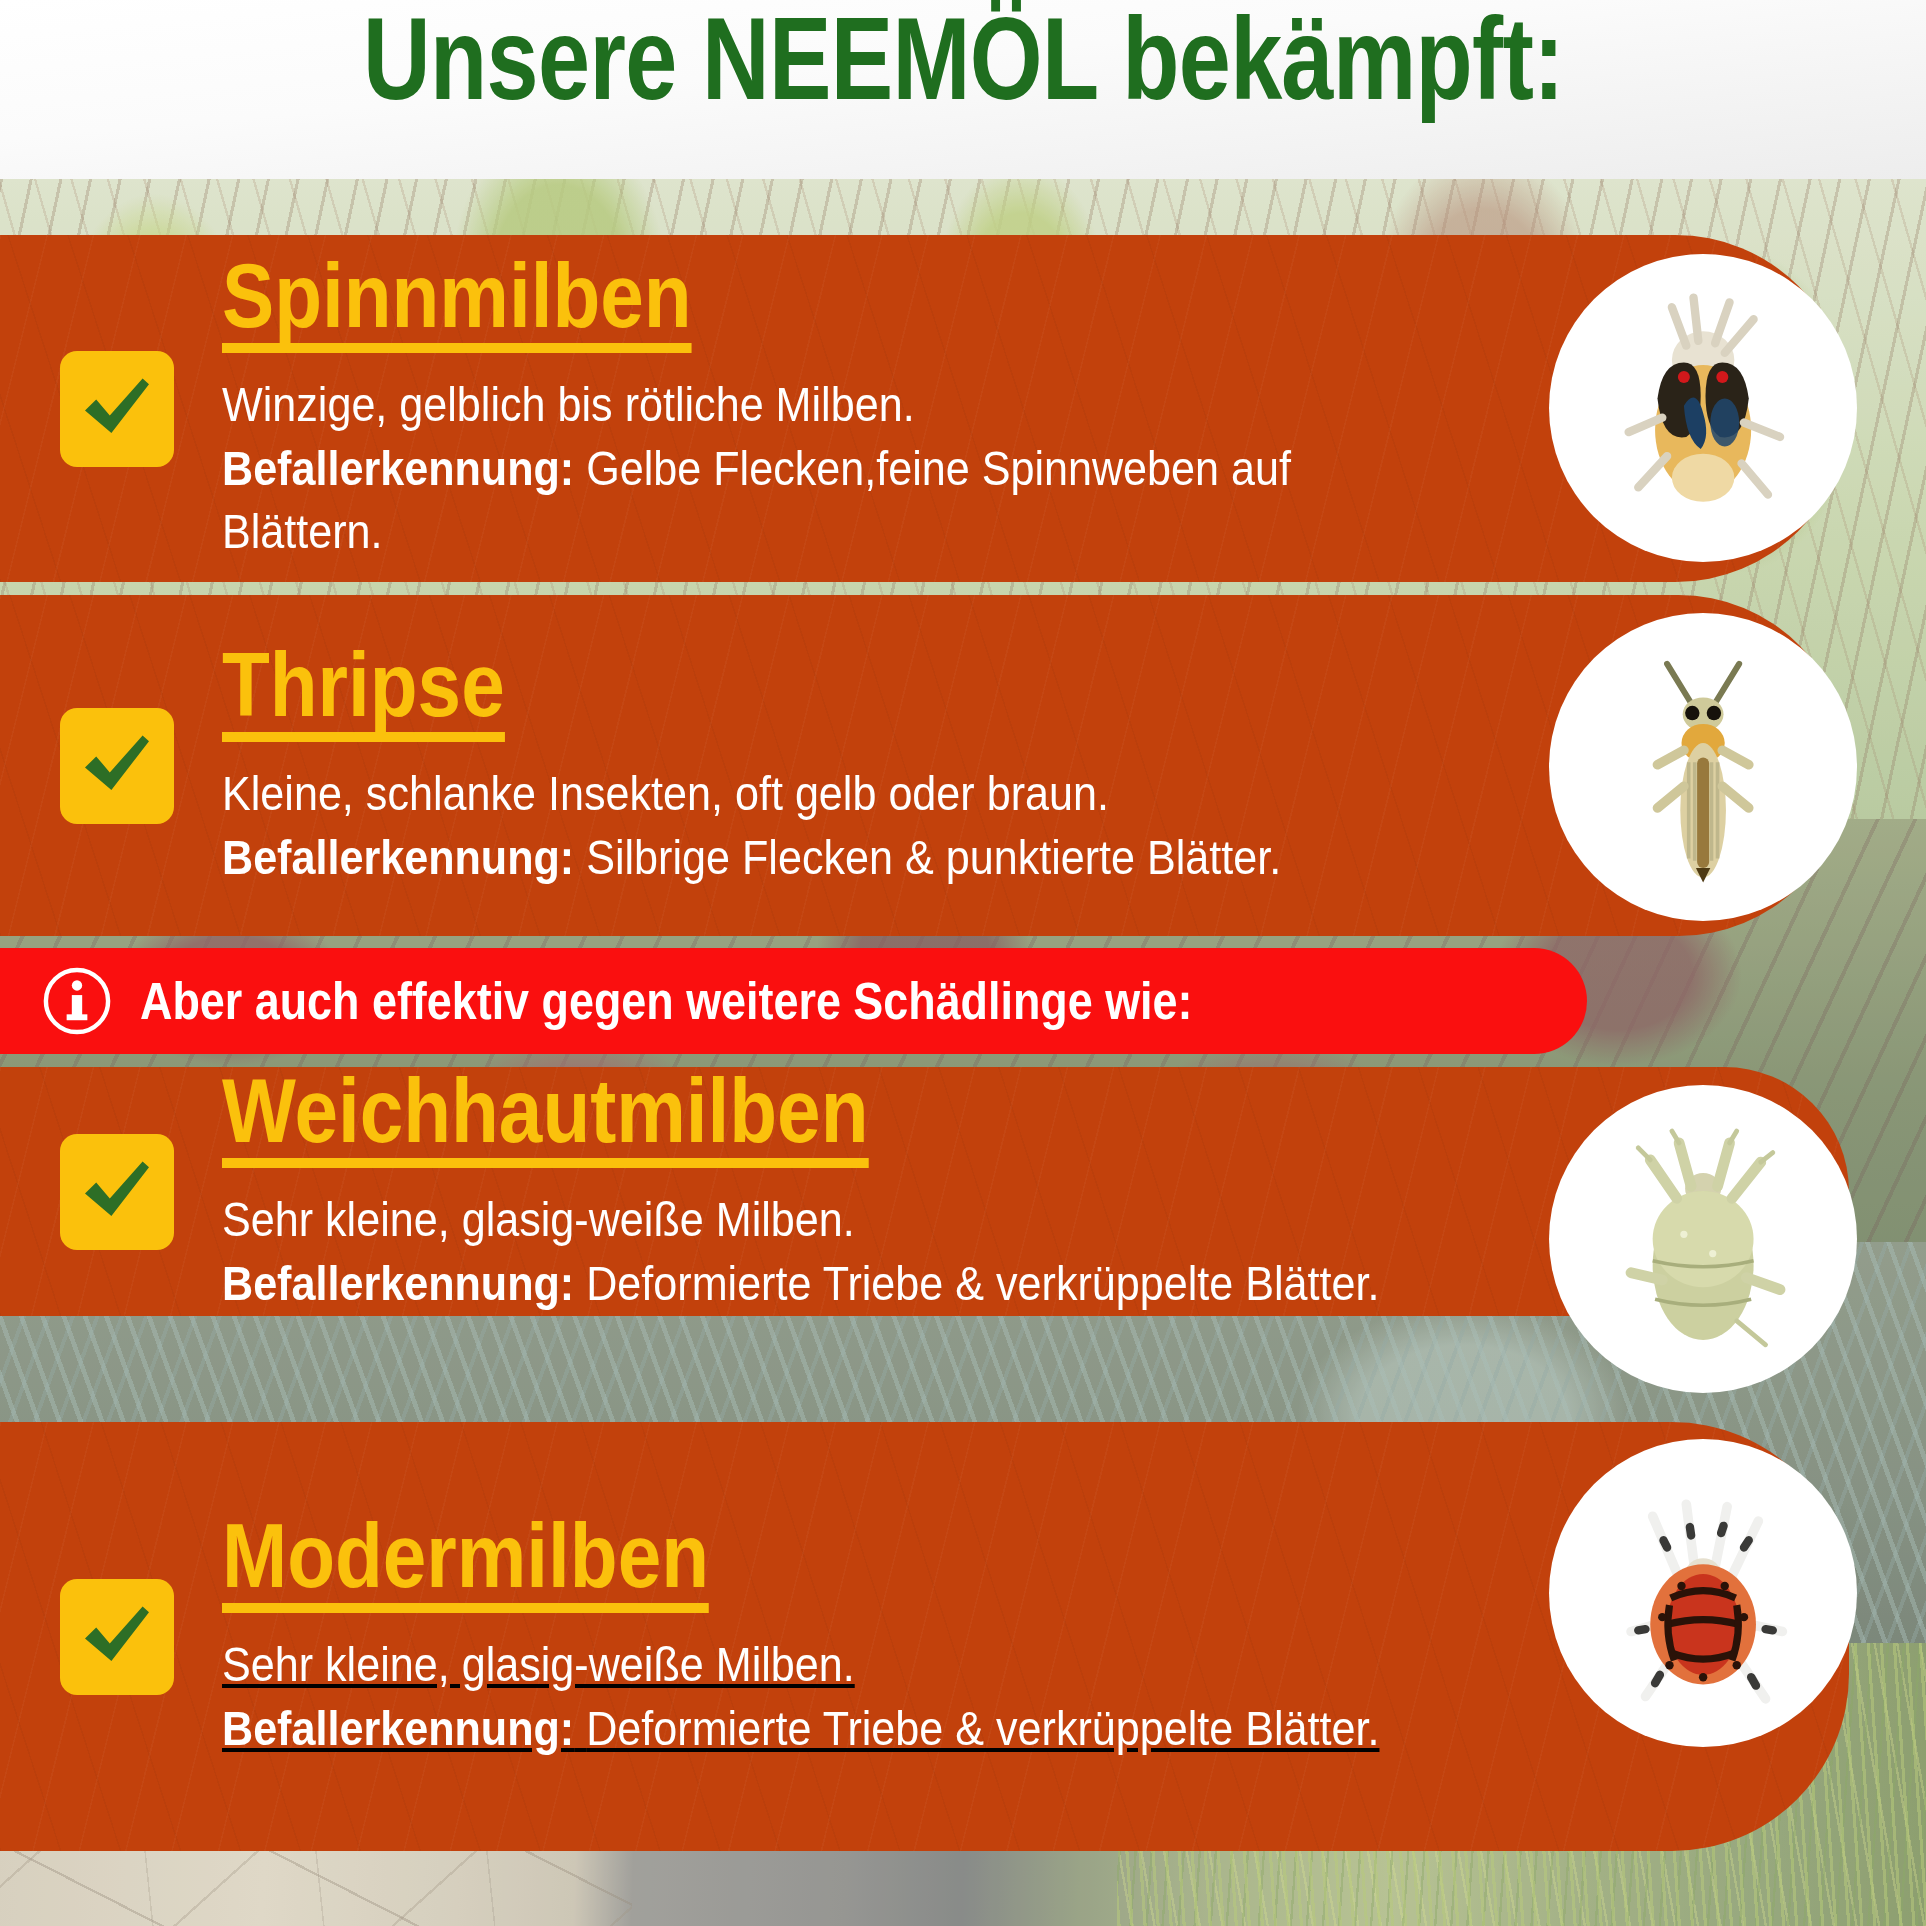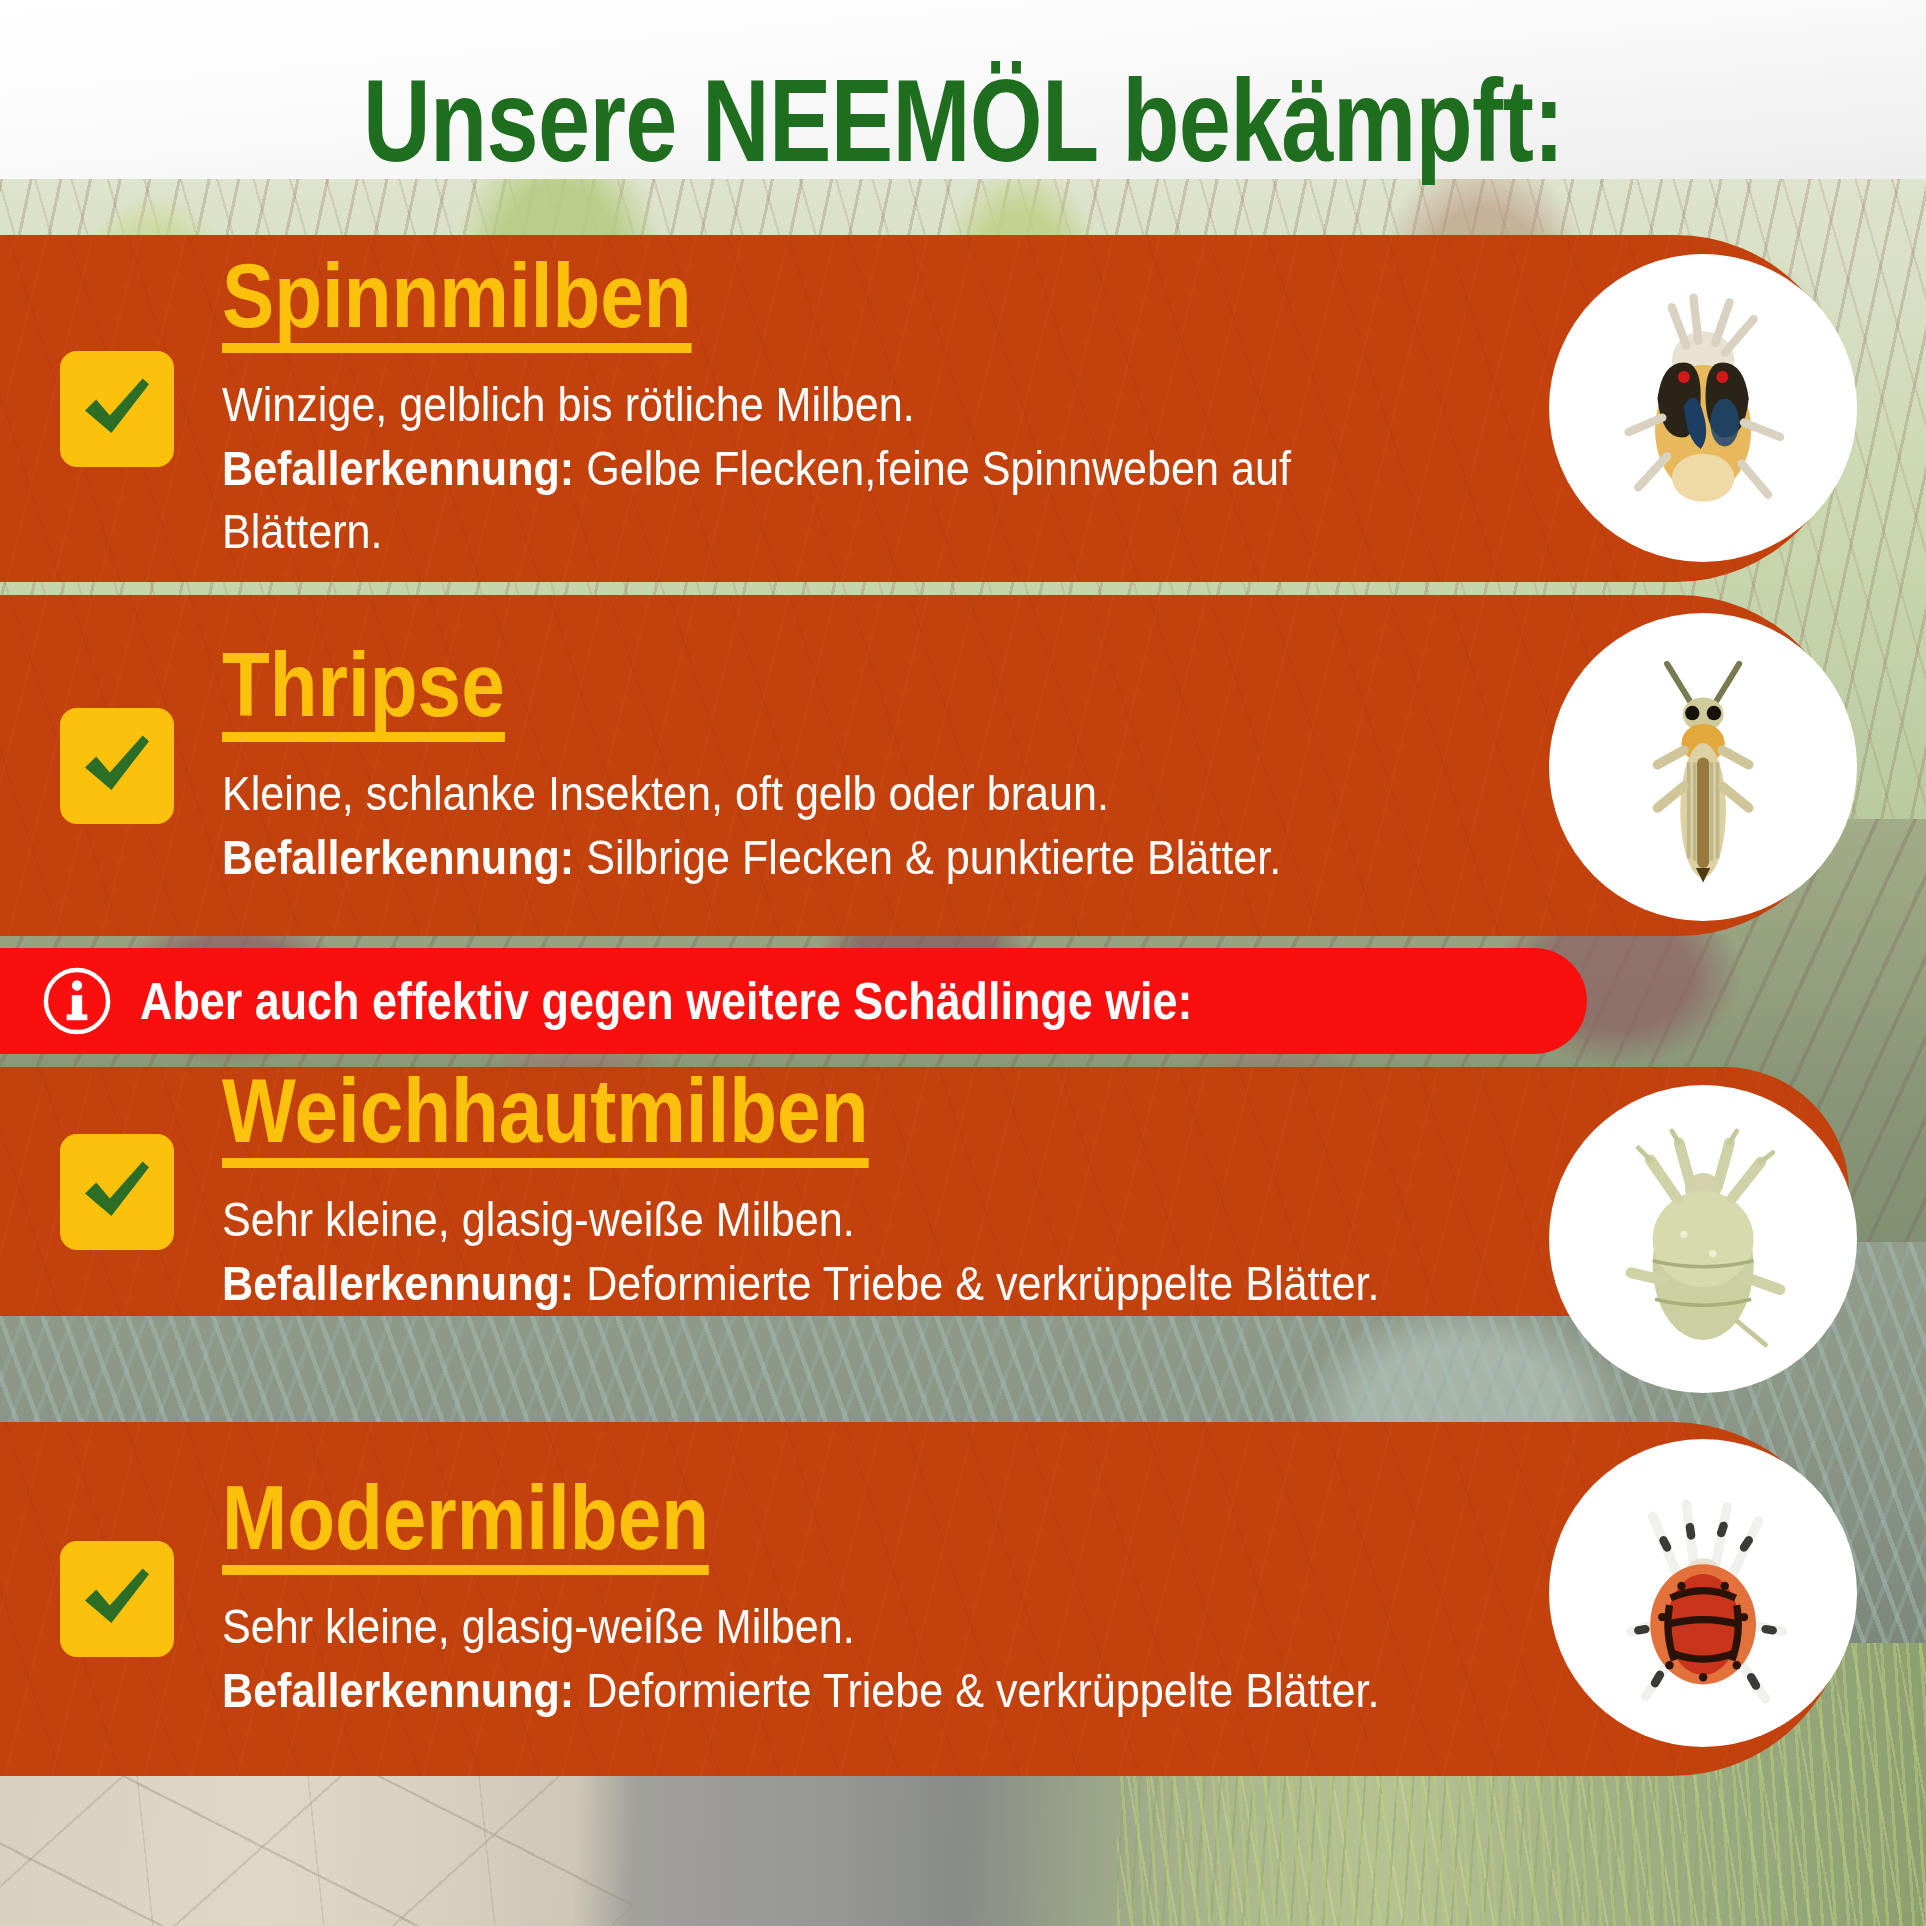--- a/index.html
+++ b/index.html
@@ -58,21 +58,21 @@
   .bg-grass{position:absolute;left:1117px;top:1464px;width:809px;height:462px;
     background:
       repeating-linear-gradient(86deg, rgba(168,190,96,.55) 0 3.1px, rgba(168,190,96,0) 3.1px 13px),
       repeating-linear-gradient(94deg, rgba(116,150,70,.45) 0 2.3px, rgba(116,150,70,0) 2.3px 16px),
       repeating-linear-gradient(80deg, rgba(206,218,120,.35) 0 2.3px, rgba(206,218,120,0) 2.3px 22.3px);}
   .bg-wash{position:absolute;inset:0;background:rgba(255,255,255,.18);}
 
   
   .header{position:absolute;left:0;top:0;width:1926px;height:179px;
     background:linear-gradient(175deg,#ffffff 0%,#fbfbfb 40%,#ededed 100%);
-    display:flex;align-items:flex-end;justify-content:center;z-index:6;}
+    display:flex;align-items:flex-start;justify-content:center;z-index:6;}
   .header h1{
     margin:0;color:#1f6e1f;font-size:117px;line-height:1;font-weight:bold;
     letter-spacing:-0.8px;transform:scaleX(.80);transform-origin:center;
     white-space:nowrap;font-family:"Liberation Sans","DejaVu Sans",sans-serif;}
 
   
   .card{position:absolute;left:0;background:#c2410c;
     border-top-right-radius:177px;border-bottom-right-radius:177px;
     z-index:4;box-shadow:0 0 0 rgba(0,0,0,0);overflow:hidden;}
   .card::after{content:"";position:absolute;inset:0;
@@ -279,21 +279,21 @@
           <path d="M122 20 L128 10"></path>
             <path d="M148 36 L158 28"></path>
           <path d="M128 168 L152 188"></path>
         </g>
         <ellipse cx="84" cy="96" r="3" rx="3" ry="3" fill="#eef0d4"></ellipse>
         <ellipse cx="108" cy="112" r="3" rx="3" ry="3" fill="#eef0d4"></ellipse>
       </g>
     </svg>
   </div>
 
-  <div class="card c4" style="top:1422px;height:354px;width:1849px;">
+  <div class="card c4" style="top:1422px;height:429px;width:1849px;text-decoration:underline;">
     <div class="card-inner">
       <div class="check">
         <svg viewBox="0 0 100 100">
           <path d="M10 52 L24 38 L41 58 L82 12 L90 19 L43 80 Z" fill="#2d6e26"></path>
         </svg>
       </div>
       <div class="card-body">
         <div class="pest-title">Modermilben</div>
         <div class="pest-desc">
           <span class="ln">Sehr kleine, glasig-weiße Milben.</span>

